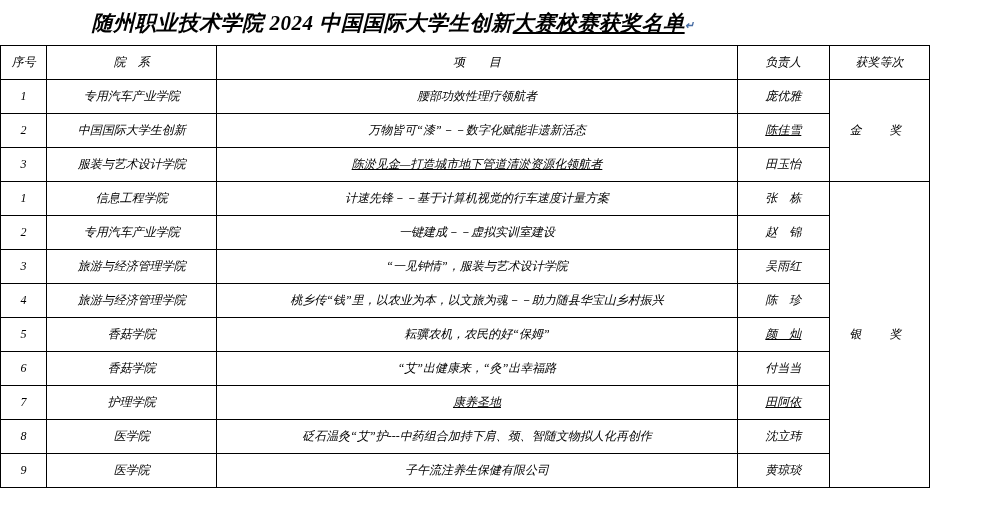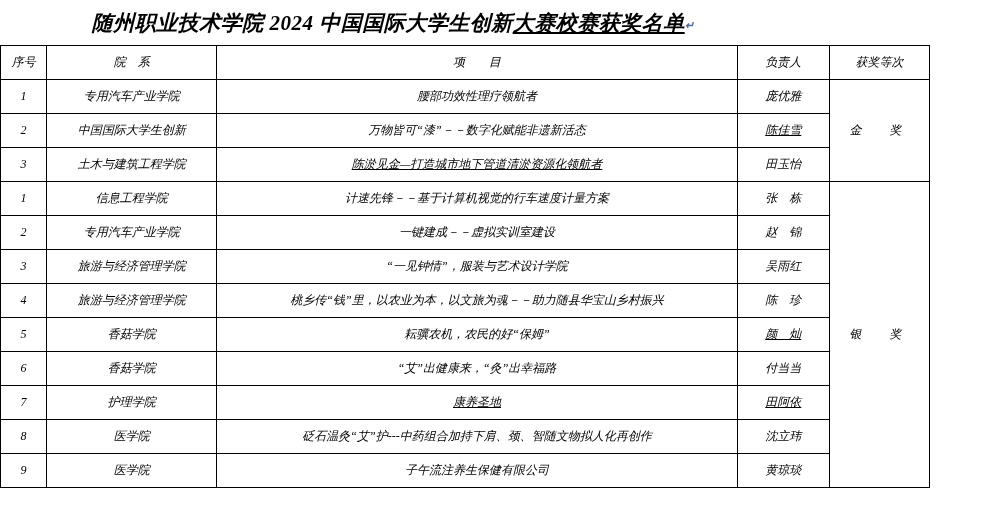--- a/index.html
+++ b/index.html
@@ -116,21 +116,21 @@
         <td class="lvl" rowspan="3">金　奖</td>
       </tr>
       <tr>
         <td>2</td>
         <td class="cell-dept">中国国际大学生创新</td>
         <td class="cell-proj">万物皆可“漆”－－数字化赋能非遗新活态</td>
         <td class="u">陈佳雪</td>
       </tr>
       <tr>
         <td>3</td>
-        <td class="cell-dept">土木与建筑工程学院</td>
+        <td class="cell-dept">服装与艺术设计学院</td>
         <td class="cell-proj u">陈淤见金—打造城市地下管道清淤资源化领航者</td>
         <td>田玉怡</td>
       </tr>
       <tr>
         <td>1</td>
         <td class="cell-dept">信息工程学院</td>
         <td class="cell-proj">计速先锋－－基于计算机视觉的行车速度计量方案</td>
         <td>张　栋</td>
         <td class="lvl" rowspan="9">银　奖</td>
       </tr>

